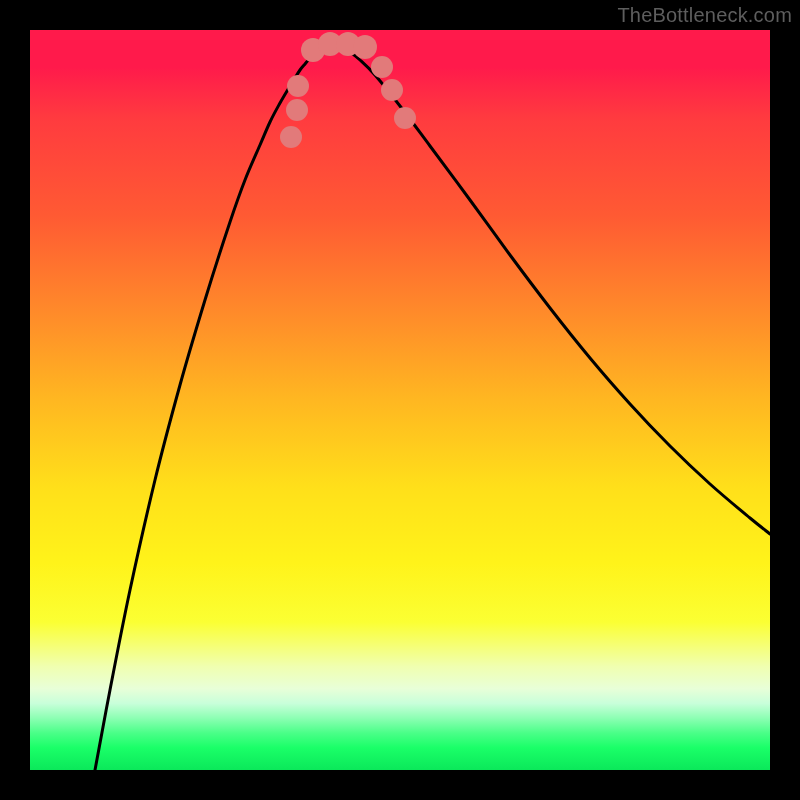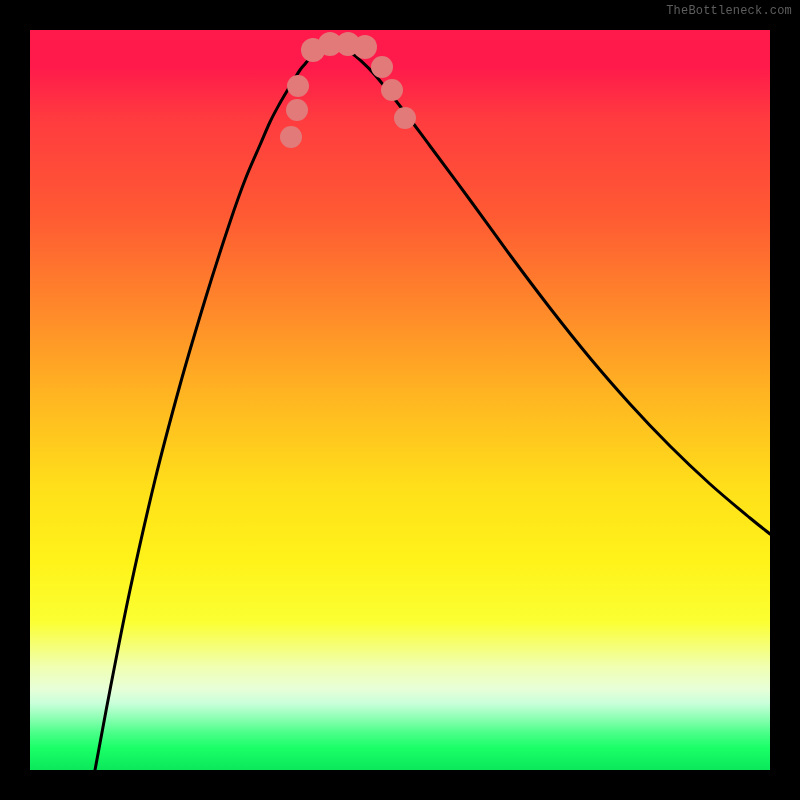--- a/index.html
+++ b/index.html
@@ -47,25 +47,24 @@
       #4aff88 95%,
       #1aff68 97%,
       #0be85a 100%
     );
   }
   .watermark {
     position: absolute;
     top: 4px;
     right: 8px;
     color: #5e5e5e;
-    font-size: 12px;
+    font-size: 20px;
     font-weight: 500;
     letter-spacing: 0.2px;
     user-select: none;
-    font-family: Liberation Mono, monospace;
   }
   svg {
     position: absolute;
     inset: 0;
   }
 </style>
 </head>
 <body>
 
 <div class="frame">

